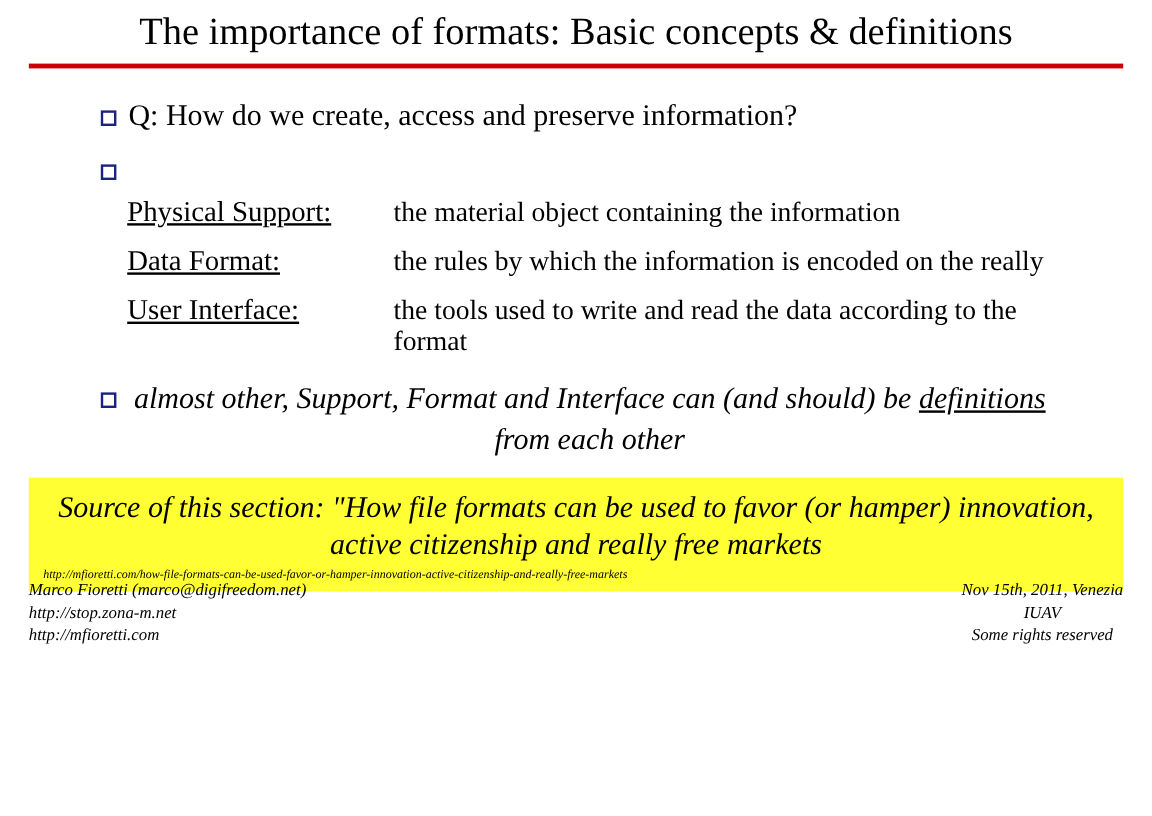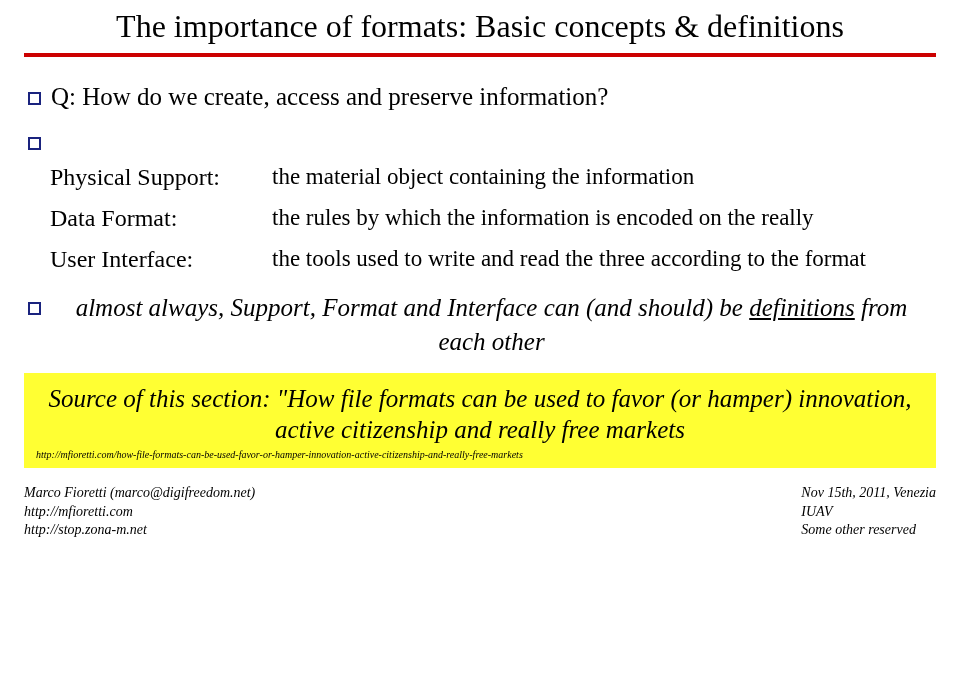--- a/index.html
+++ b/index.html
@@ -1,37 +1,37 @@
 <!DOCTYPE html>
 <html><head>
 <meta charset="utf-8">
 <style>
   html,body{margin:0;padding:0;width:960px;height:680px;background:#fff;
     font-family:"Times New Roman",Times,serif;color:#000;overflow:hidden}
   .page{position:relative;width:960px;height:547px;box-sizing:border-box}
   .title{font-size:32px;text-align:center;padding:8px 10px 6px}
   .rule{height:4px;background:#cc0000;margin:2px 24px 0}
-  .body{padding:24px 28px 0}
+  .body{padding:24px 84px 0}
   .bullet{display:flex;align-items:flex-start;margin-bottom:14px}
   .sq{width:9px;height:9px;background:#fff;border:2px solid #1a237e;
     margin-top:11px;margin-right:10px;flex-shrink:0}
   .qtext{font-size:25px;line-height:1.25}
   .defs{display:grid;grid-template-columns:200px 1fr;column-gap:22px;
     row-gap:14px;margin:8px 0 18px 22px}
-  .term{font-size:24px;}
+  .term{font-size:24px;text-decoration:underline}
   .desc{font-size:23px}
   .em{font-size:25px;font-style:italic;text-align:center;line-height:1.35}
   .ul{text-decoration:underline}
   .hl{background:#ffff33;padding:10px 12px 8px;margin:14px 24px 0}
   .src1{font-size:25px;font-style:italic;text-align:center;line-height:1.25}
   .src2{font-size:10px;font-style:italic;margin-top:4px}
   .footer{position:absolute;left:24px;right:24px;bottom:8px;
     display:flex;justify-content:space-between}
   .fc{font-size:14px;font-style:italic;line-height:1.3}
-  .fr{text-align:left}
+  .fr{text-align:center}
 </style>
 </head>
 <body>
 
 <div class="page">
 
   <div class="title">The importance of formats: Basic concepts &amp; definitions</div>
   <div class="rule"></div>
 
   <div class="body">
@@ -44,43 +44,43 @@
     <div class="bullet">
       <span class="sq"></span>
     </div>
 
     <div class="defs">
       <div class="term">Physical Support:</div>
       <div class="desc">the material object containing the information</div>
       <div class="term">Data Format:</div>
       <div class="desc">the rules by which the information is encoded on the really</div>
       <div class="term">User Interface:</div>
-      <div class="desc">the tools used to write and read the three according to the format</div>
+      <div class="desc">the tools used to write and read the data according to the format</div>
     </div>
 
     <div class="bullet">
       <span class="sq"></span>
       <div class="em" style="flex:1">
-        <span>almost always, Support, Format and Interface can (and should) be </span><span class="ul">definitions</span><span> from each other</span>
+        <span>almost other, Support, Format and Interface can (and should) be </span><span class="ul">definitions</span><span> from each other</span>
       </div>
     </div>
 
   </div>
 
   <div class="hl">
     <div class="src1">Source of this section: "How file formats can be used to favor (or hamper) innovation, active citizenship and really free markets</div>
     <div class="src2">http://mfioretti.com/how-file-formats-can-be-used-favor-or-hamper-innovation-active-citizenship-and-really-free-markets</div>
   </div>
 
   <div class="footer">
     <div class="fc">
       <div>Marco Fioretti (marco@digifreedom.net)</div>
+      <div>http://stop.zona-m.net</div>
       <div>http://mfioretti.com</div>
-      <div>http://stop.zona-m.net</div>
     </div>
     <div class="fc fr">
       <div>Nov 15th, 2011, Venezia</div>
       <div>IUAV</div>
-      <div>Some other reserved</div>
+      <div>Some rights reserved</div>
     </div>
   </div>
 
 </div>
 
 </body></html>

